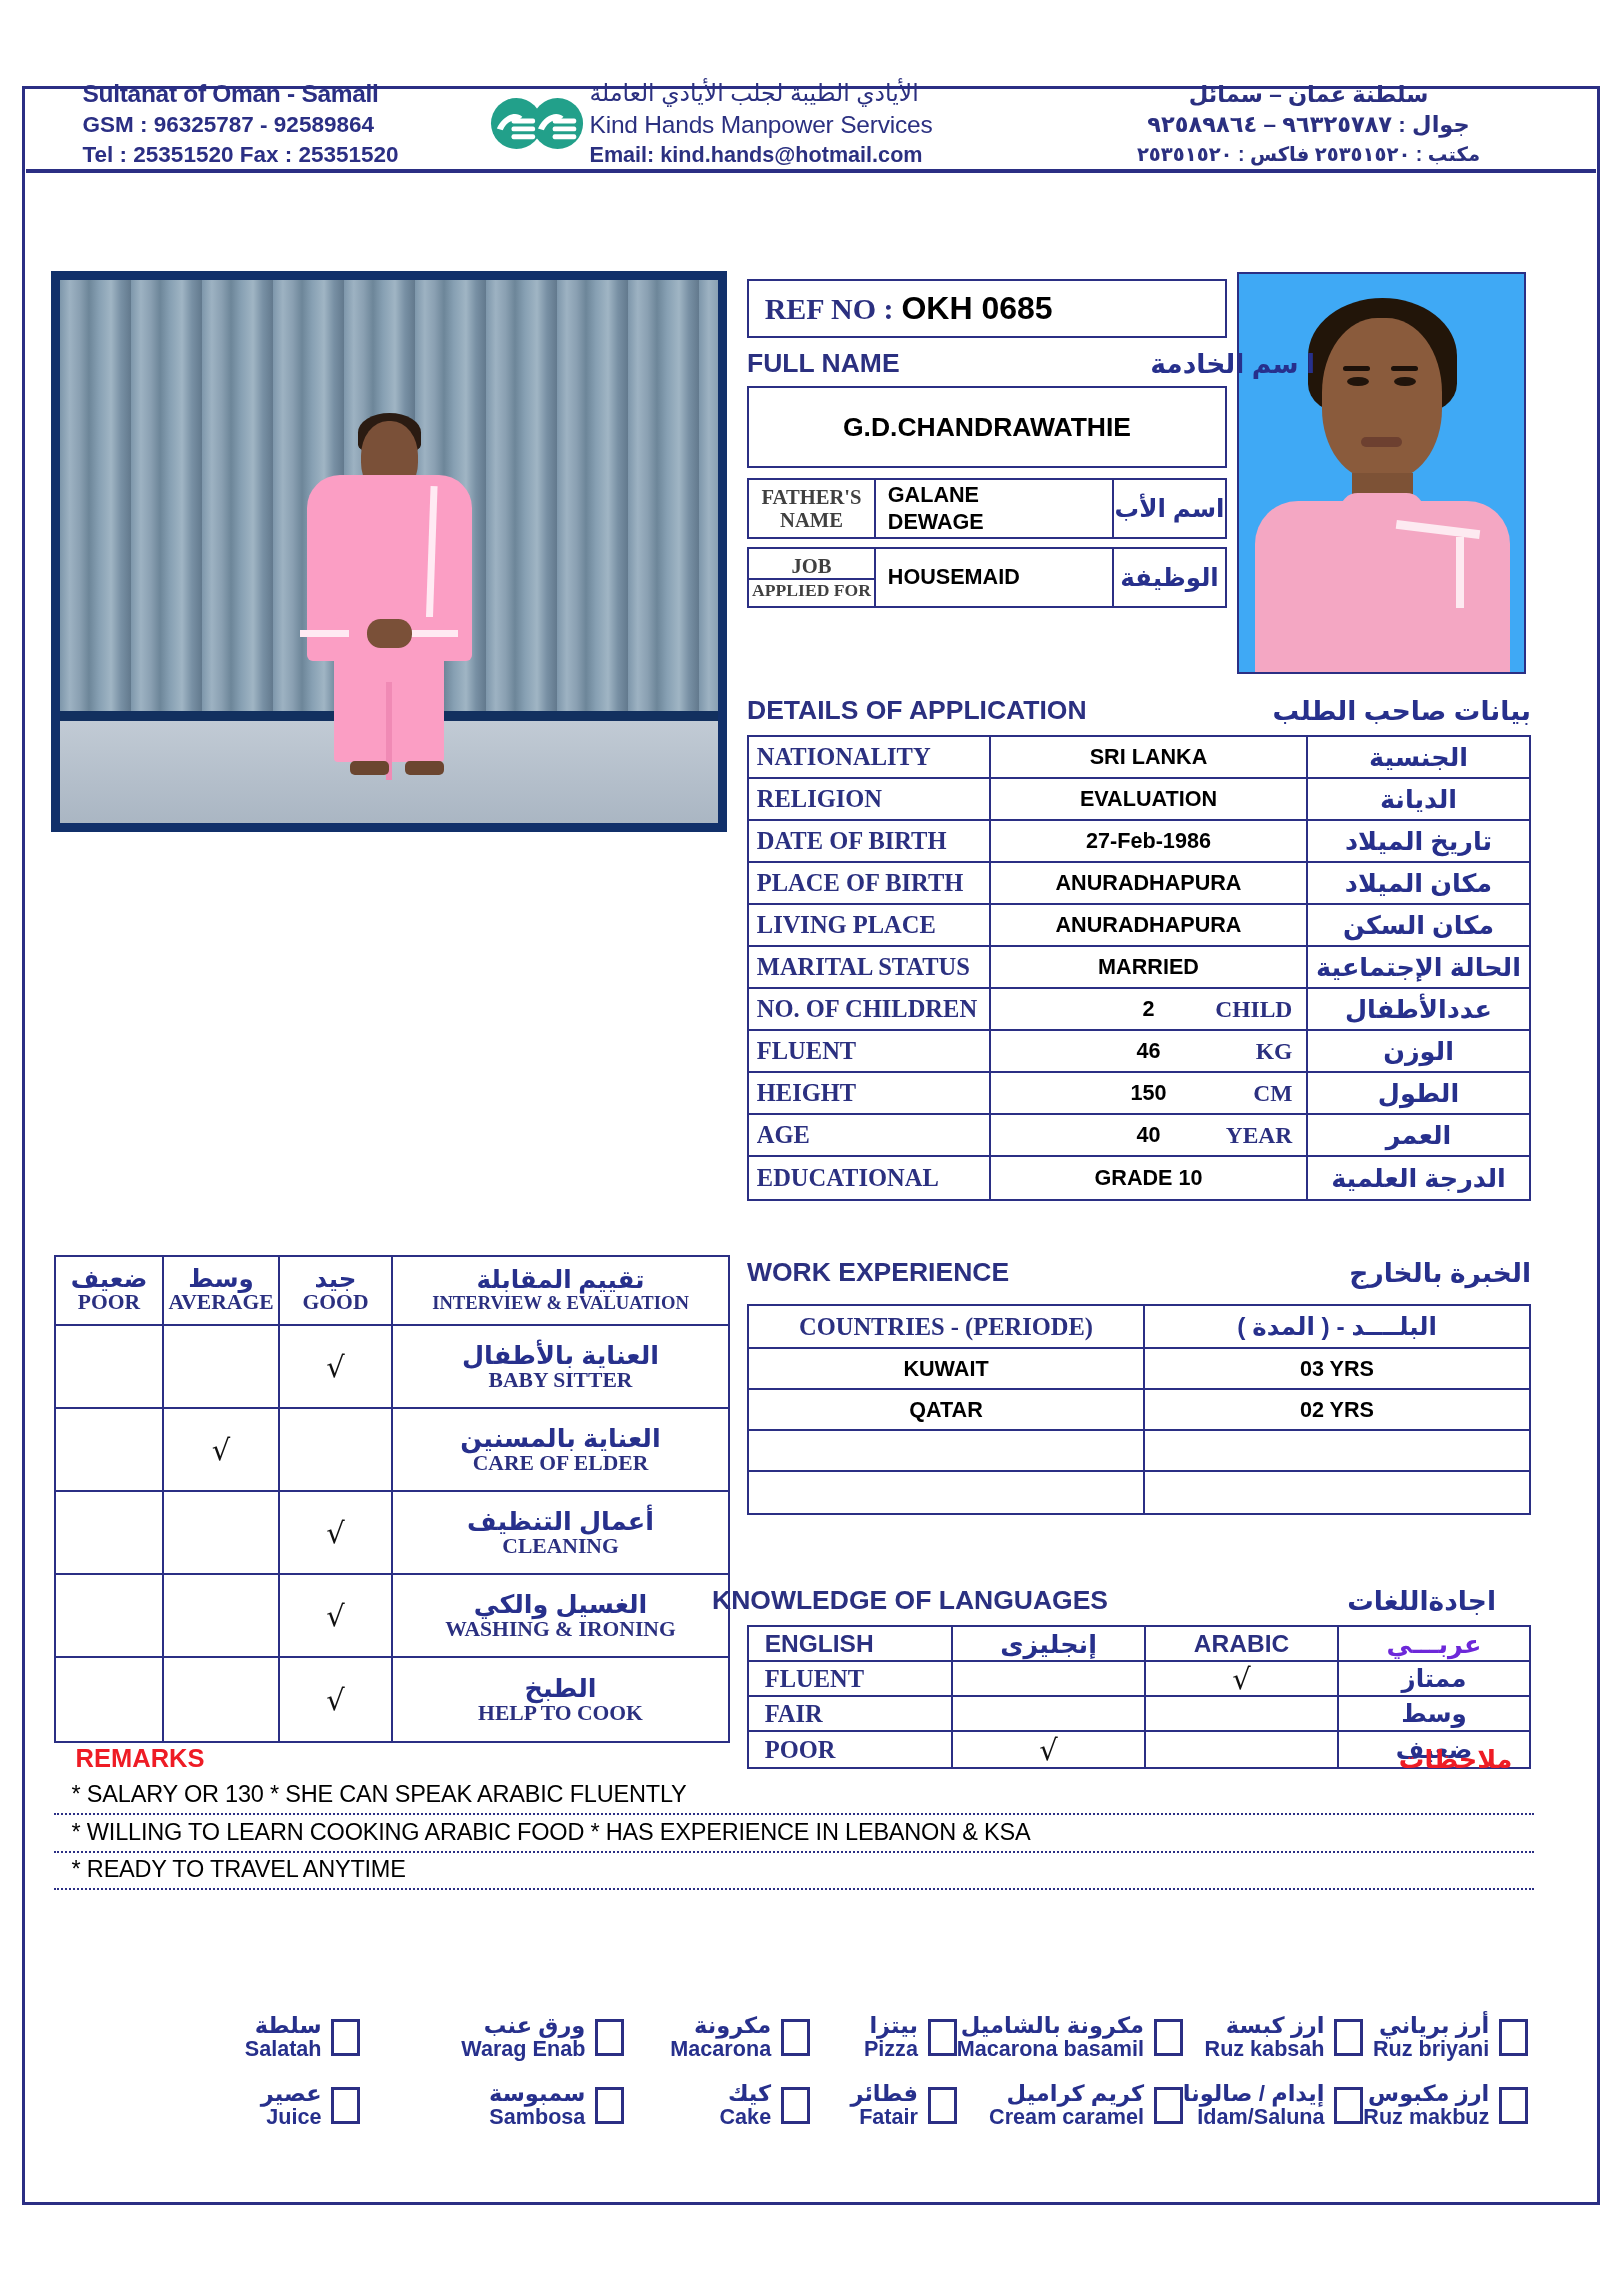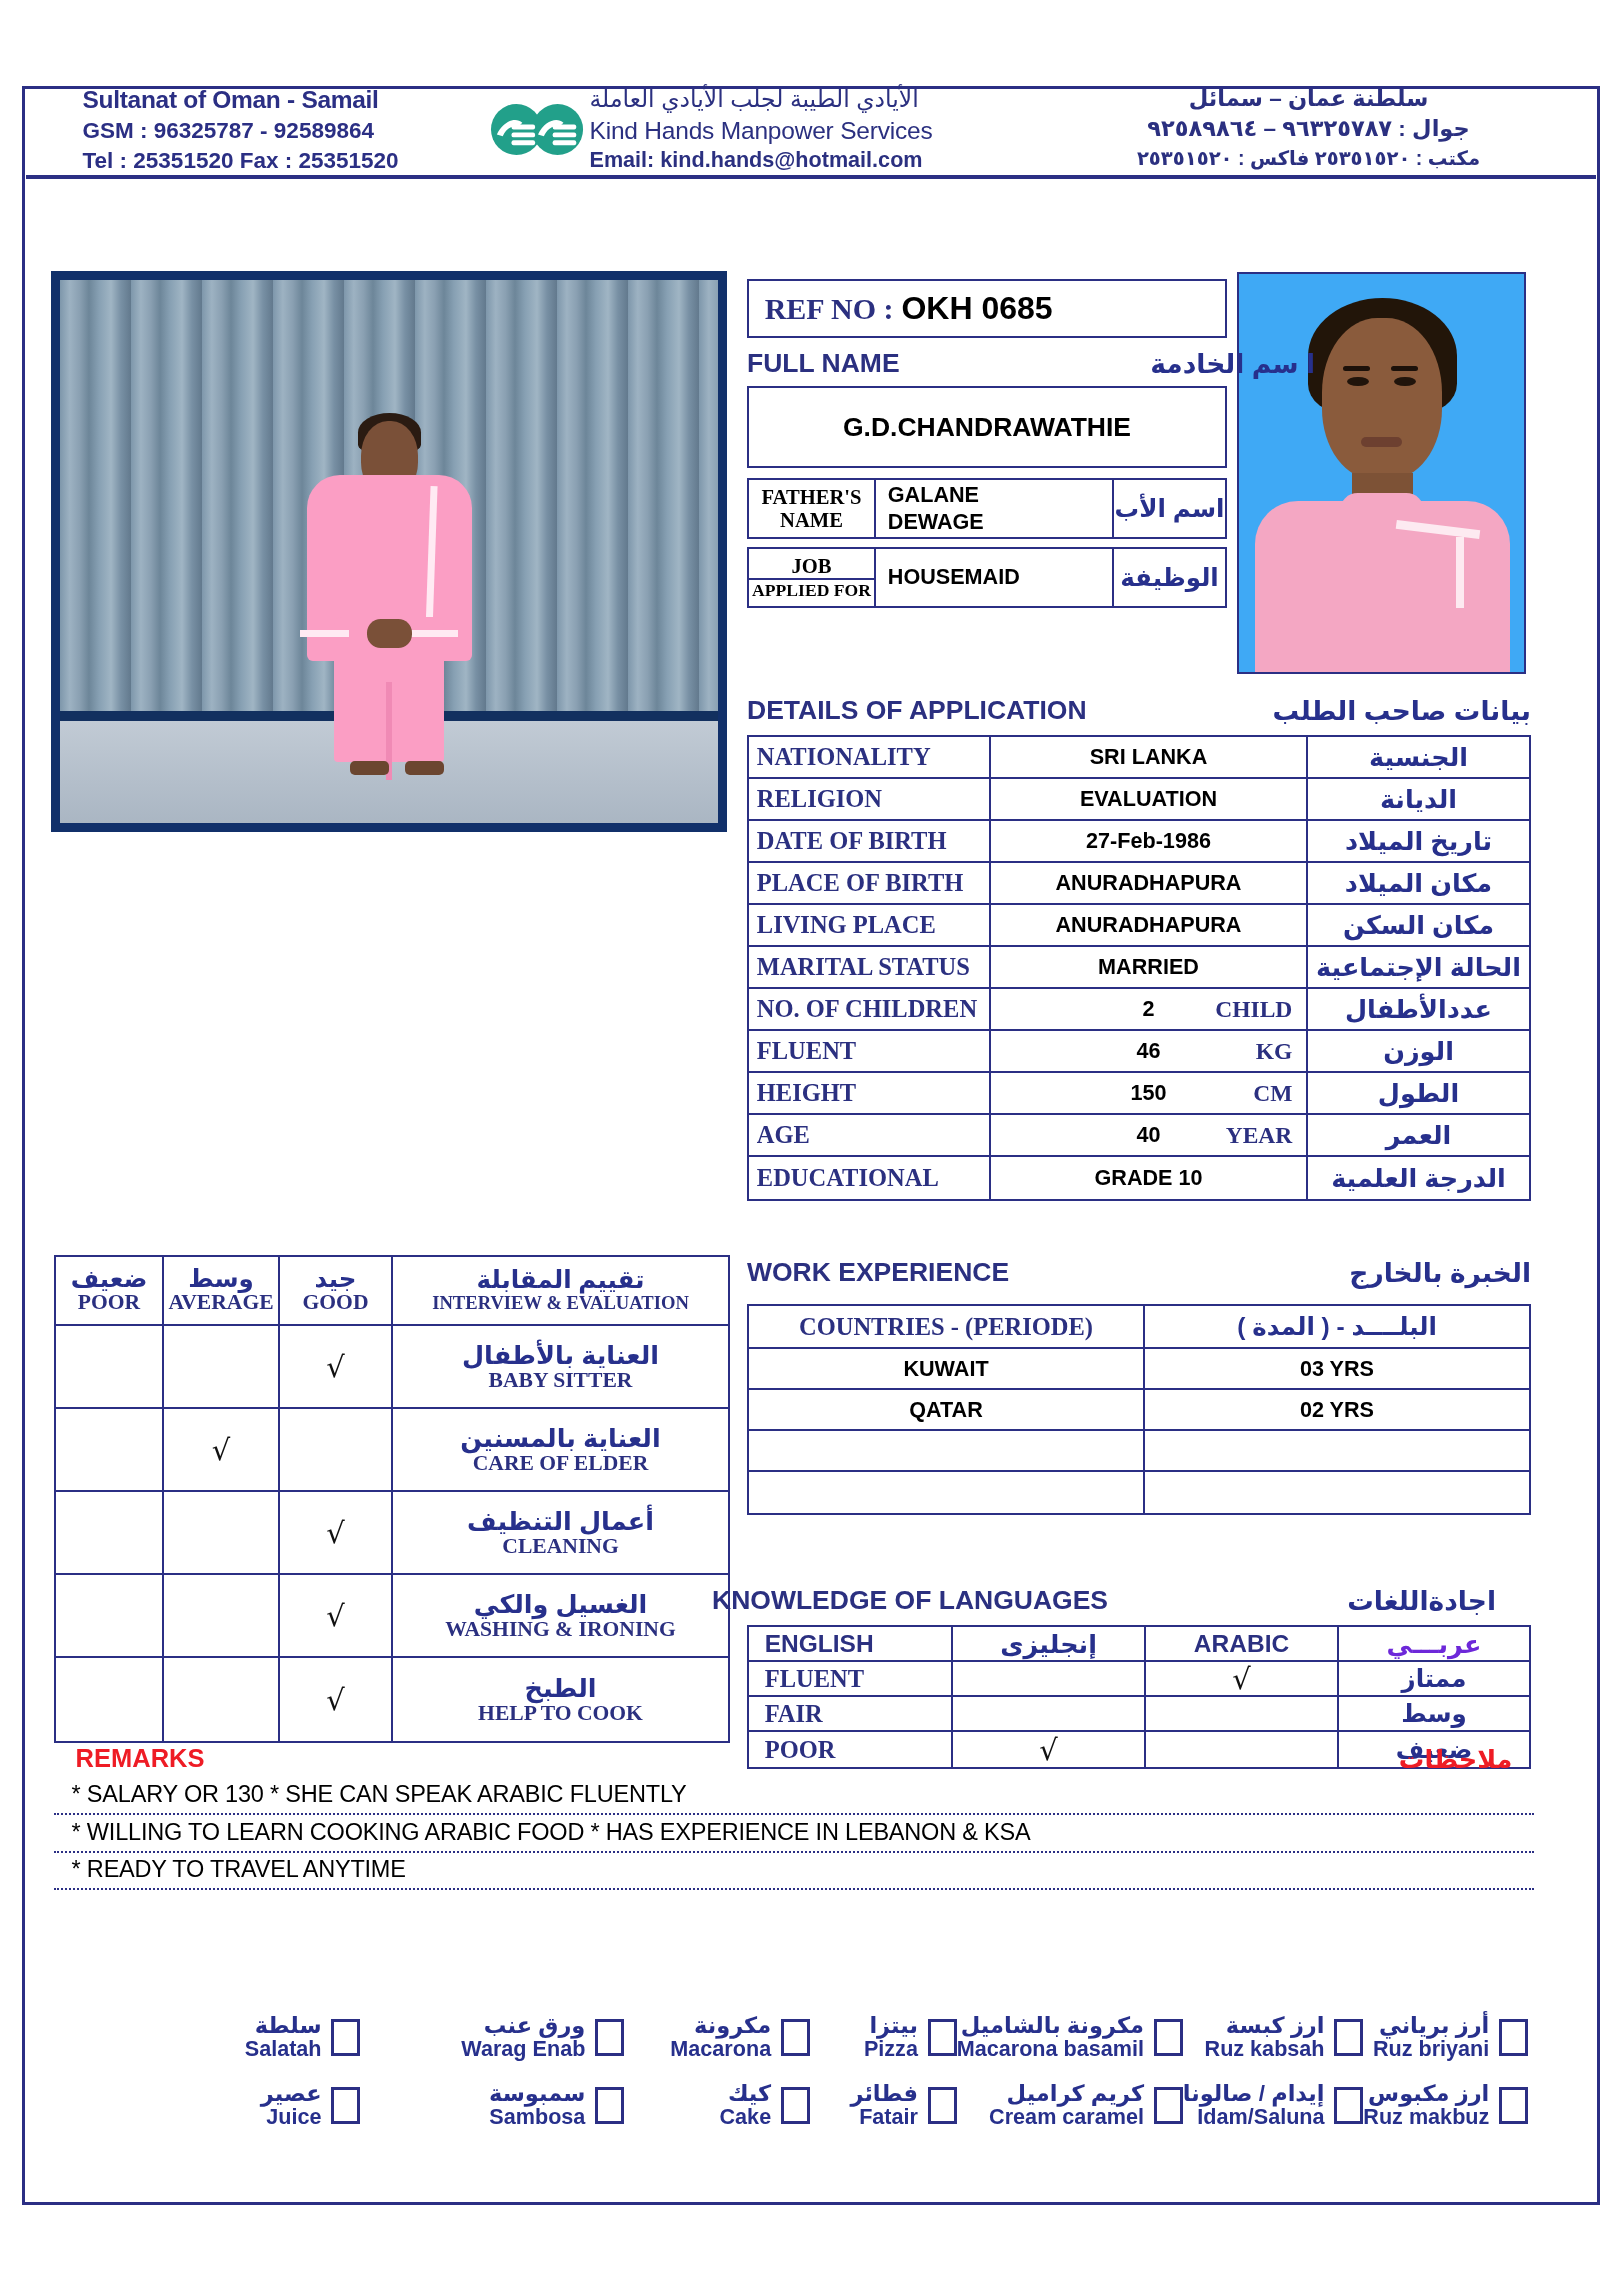--- a/index.html
+++ b/index.html
@@ -15,23 +15,23 @@
   
   #page{
     position:absolute;left:0;top:0;width:1621px;height:2293px;background:#fff;
   }
   #outer-frame{
     position:absolute;left:21.6px;top:86px;width:1578px;height:2119px;
     border:3.9px solid #2b2f84;background:#fff;
   }
   
   #header{
-    position:absolute;left:25.5px;top:84px;width:1570px;height:95px;
+    position:absolute;left:25.5px;top:78px;width:1570px;height:95px;
     border-bottom:4.9px solid #2b2f84;
-    display:flex;
+    display:flex;align-items:center;
   }
   .hdr-left{width:461px;padding-left:57px;}
   .hdr-left div{font-weight:bold;color:#2b2f84;line-height:1.32;}
   .hl1{font-size:24.5px;letter-spacing:-0.3px;}
   .hl2{font-size:22.5px;}
   .hl3{font-size:22.5px;}
   .hdr-logo{width:103px;display:flex;align-items:center;justify-content:center;}
   .hdr-mid{width:461px;}
   .hdr-mid div{color:#2b3080;line-height:1.3;}
   .hm1{font-size:23.5px;direction:rtl;text-align:left;font-weight:500;}
@@ -107,21 +107,21 @@
   #fullname-hdr .en{font-size:26.5px;font-weight:bold;color:#2b3080;}
   #fullname-hdr .ar{font-size:26.5px;font-weight:bold;color:#27308c;direction:rtl;}
   #fullname-box{position:absolute;left:747px;top:386px;width:480px;height:82px;border:2.9px solid #2b2f84;
     display:flex;align-items:center;justify-content:center;}
   #fullname-val{font-size:26.5px;font-weight:bold;color:#000;}
 
   
   .minirow{position:absolute;left:747px;width:480px;display:flex;border:2.9px solid #2b2f84;}
   .minirow .c1{width:127px;border-right:2.9px solid #2b2f84;display:flex;flex-direction:column;
     align-items:center;justify-content:center;font-family:"Liberation Serif",serif;
-    font-size:20.6px;font-weight:bold;color:#000000;line-height:1.08;}
+    font-size:20.6px;font-weight:bold;color:#404040;line-height:1.08;}
   .minirow .c2{flex:1;border-right:2.9px solid #2b2f84;display:flex;flex-direction:column;
     justify-content:center;padding-left:11.8px;}
   .minirow .c2 span{font-size:21.6px;font-weight:bold;color:#000;line-height:1.22;}
   .minirow .c3{width:111px;display:flex;align-items:center;justify-content:center;
     font-size:24.5px;font-weight:bold;color:#27308c;direction:rtl;}
   #father-row{top:478px;height:61px;}
   #job-row{top:547px;height:61px;}
   #job-row .c1{gap:0px;}
   #job-row .c1 .l1{font-size:20.6px;border-bottom:2px solid #2b2f84;width:100%;text-align:center;padding:1px 0;}
   #job-row .c1 .l2{font-size:17.6px;width:100%;text-align:center;padding:1px 0;}

